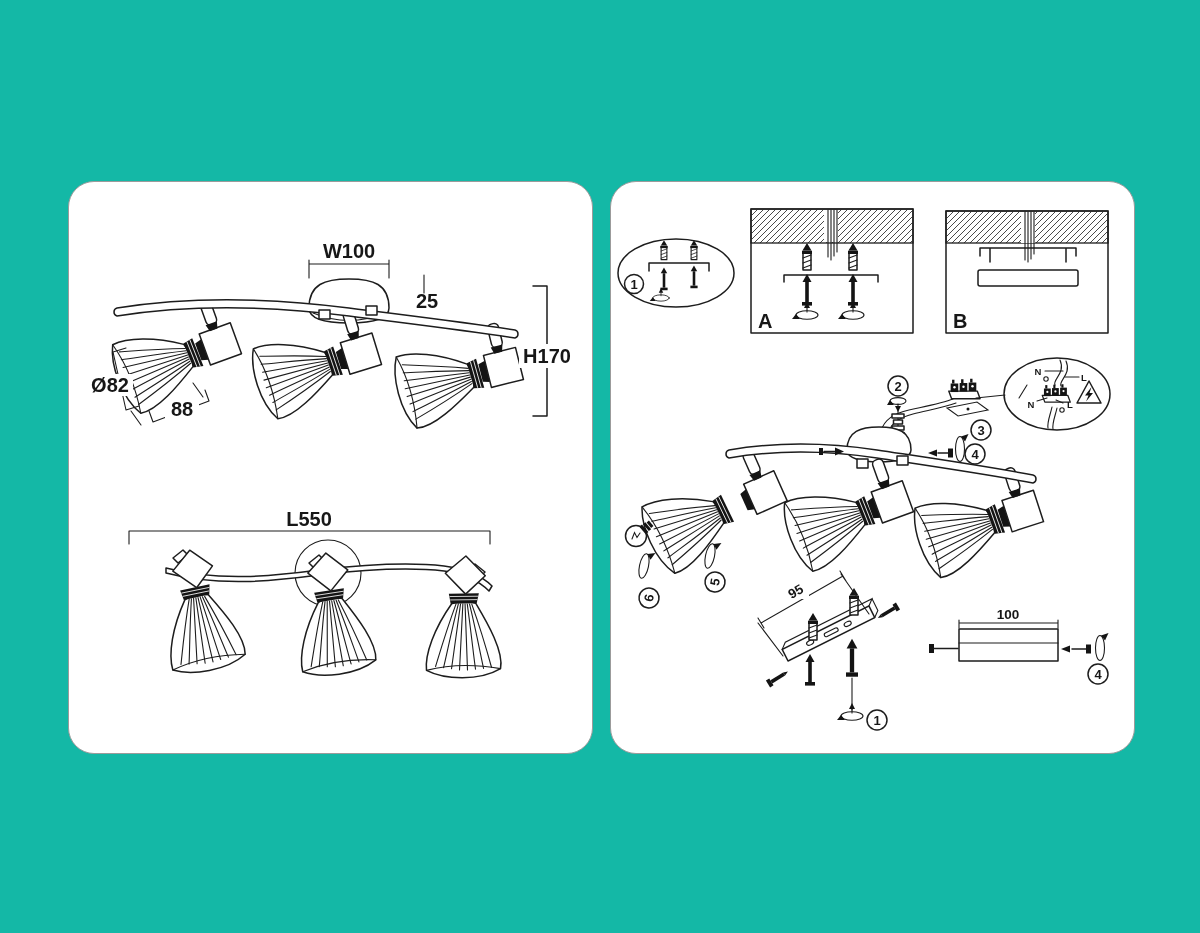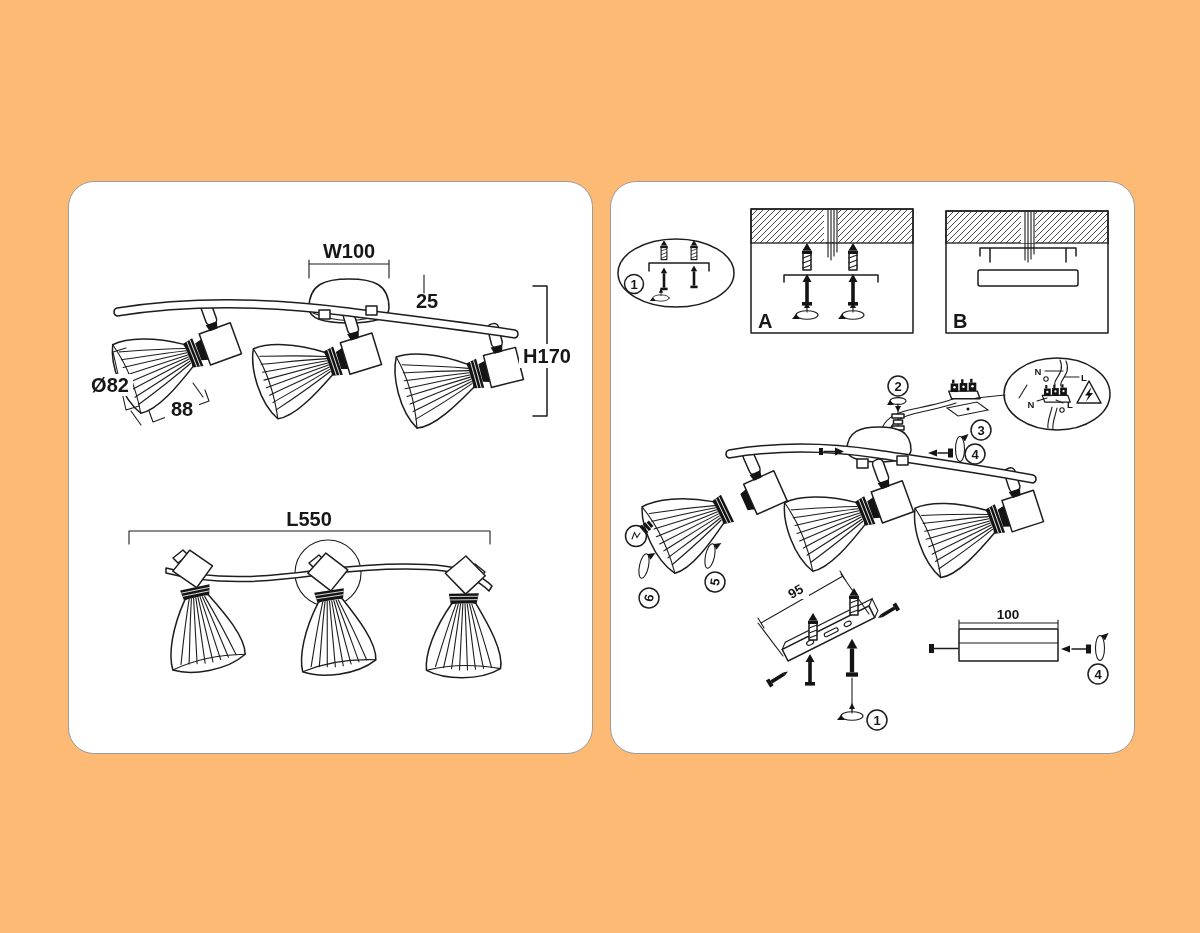--- a/index.html
+++ b/index.html
@@ -1,16 +1,16 @@
 <!DOCTYPE html>
 <html><head>
 <meta charset="utf-8">
 <style>
   html,body{margin:0;padding:0;background:#fff;}
-  .stage{position:relative;width:1200px;height:933px;background:#fdba74;overflow:hidden;
+  .stage{position:relative;width:1200px;height:933px;background:#14b8a6;overflow:hidden;
          font-family:"Liberation Sans", sans-serif;}
   .panel{position:absolute;top:181px;width:523px;height:571px;border:1.6px solid #9b9b9b;
          border-radius:26px;background:#fff;}
   .panel-left{left:68px;}
   .panel-right{left:610px;}
   svg{display:block;}
   svg text{fill:#171717;}
   .dim{font-size:20px;font-weight:700;}
   .dim-sm{font-size:13.5px;font-weight:600;}
   .step{font-size:13px;font-weight:600;}

